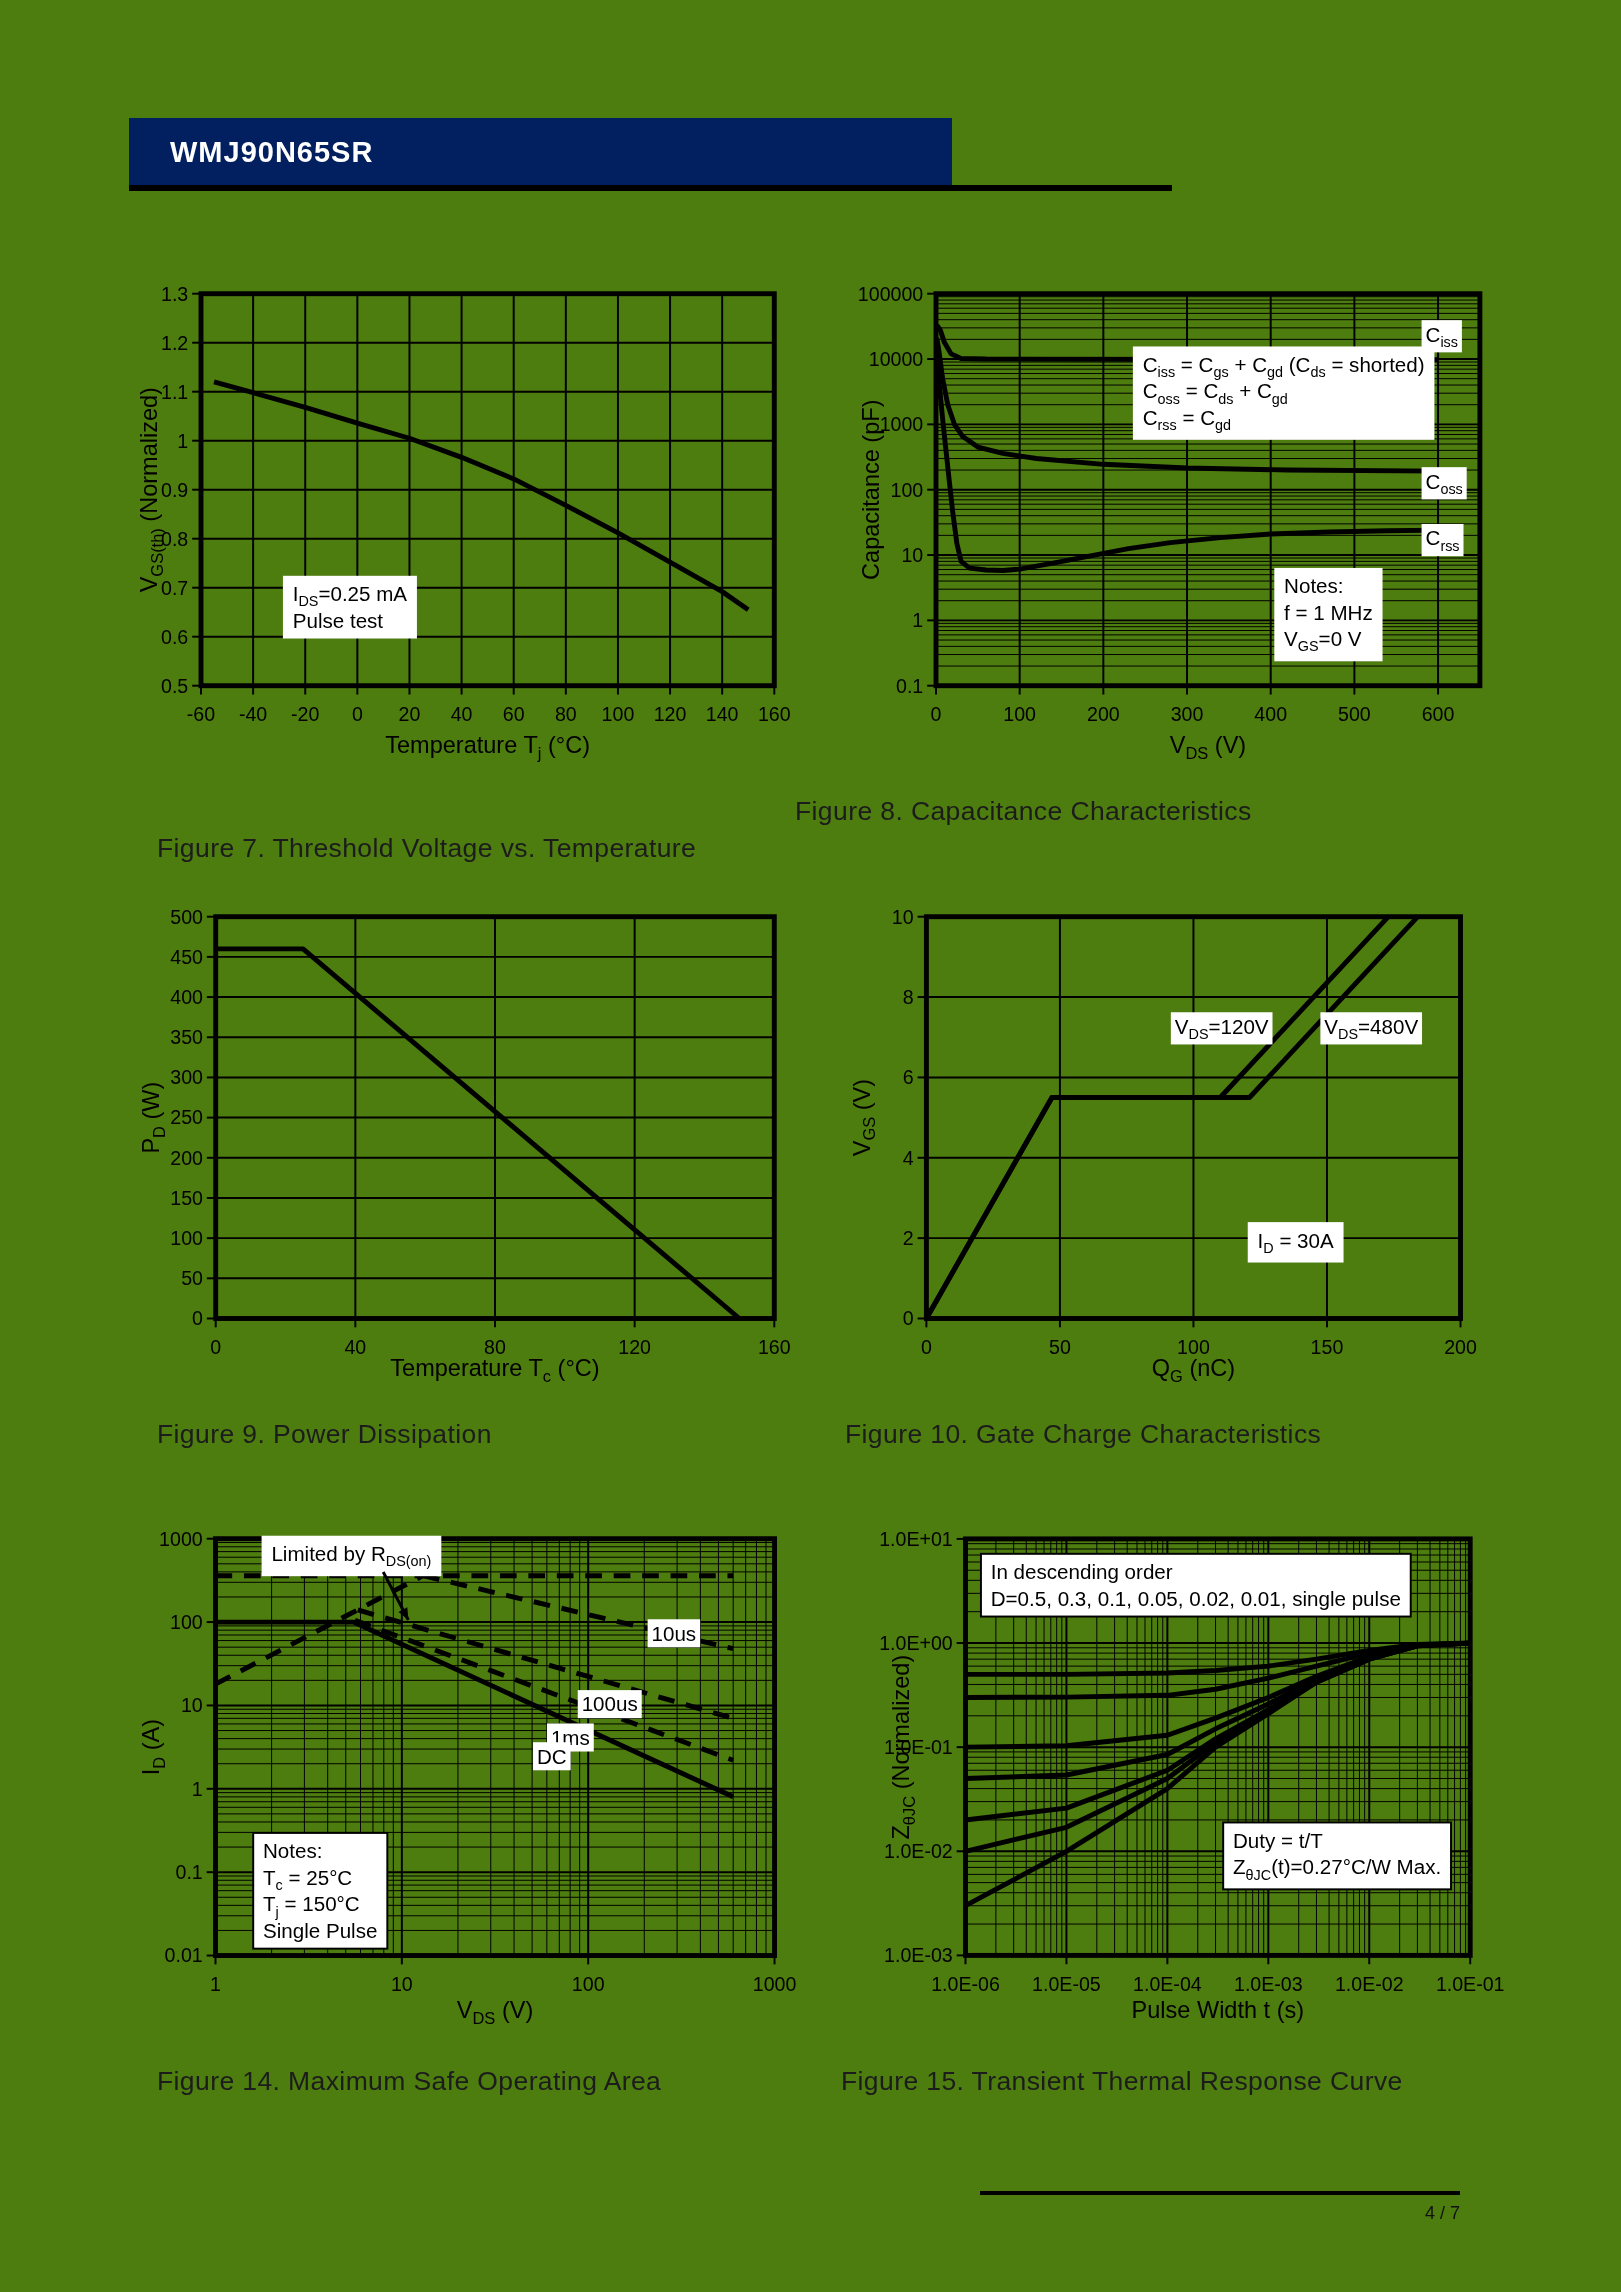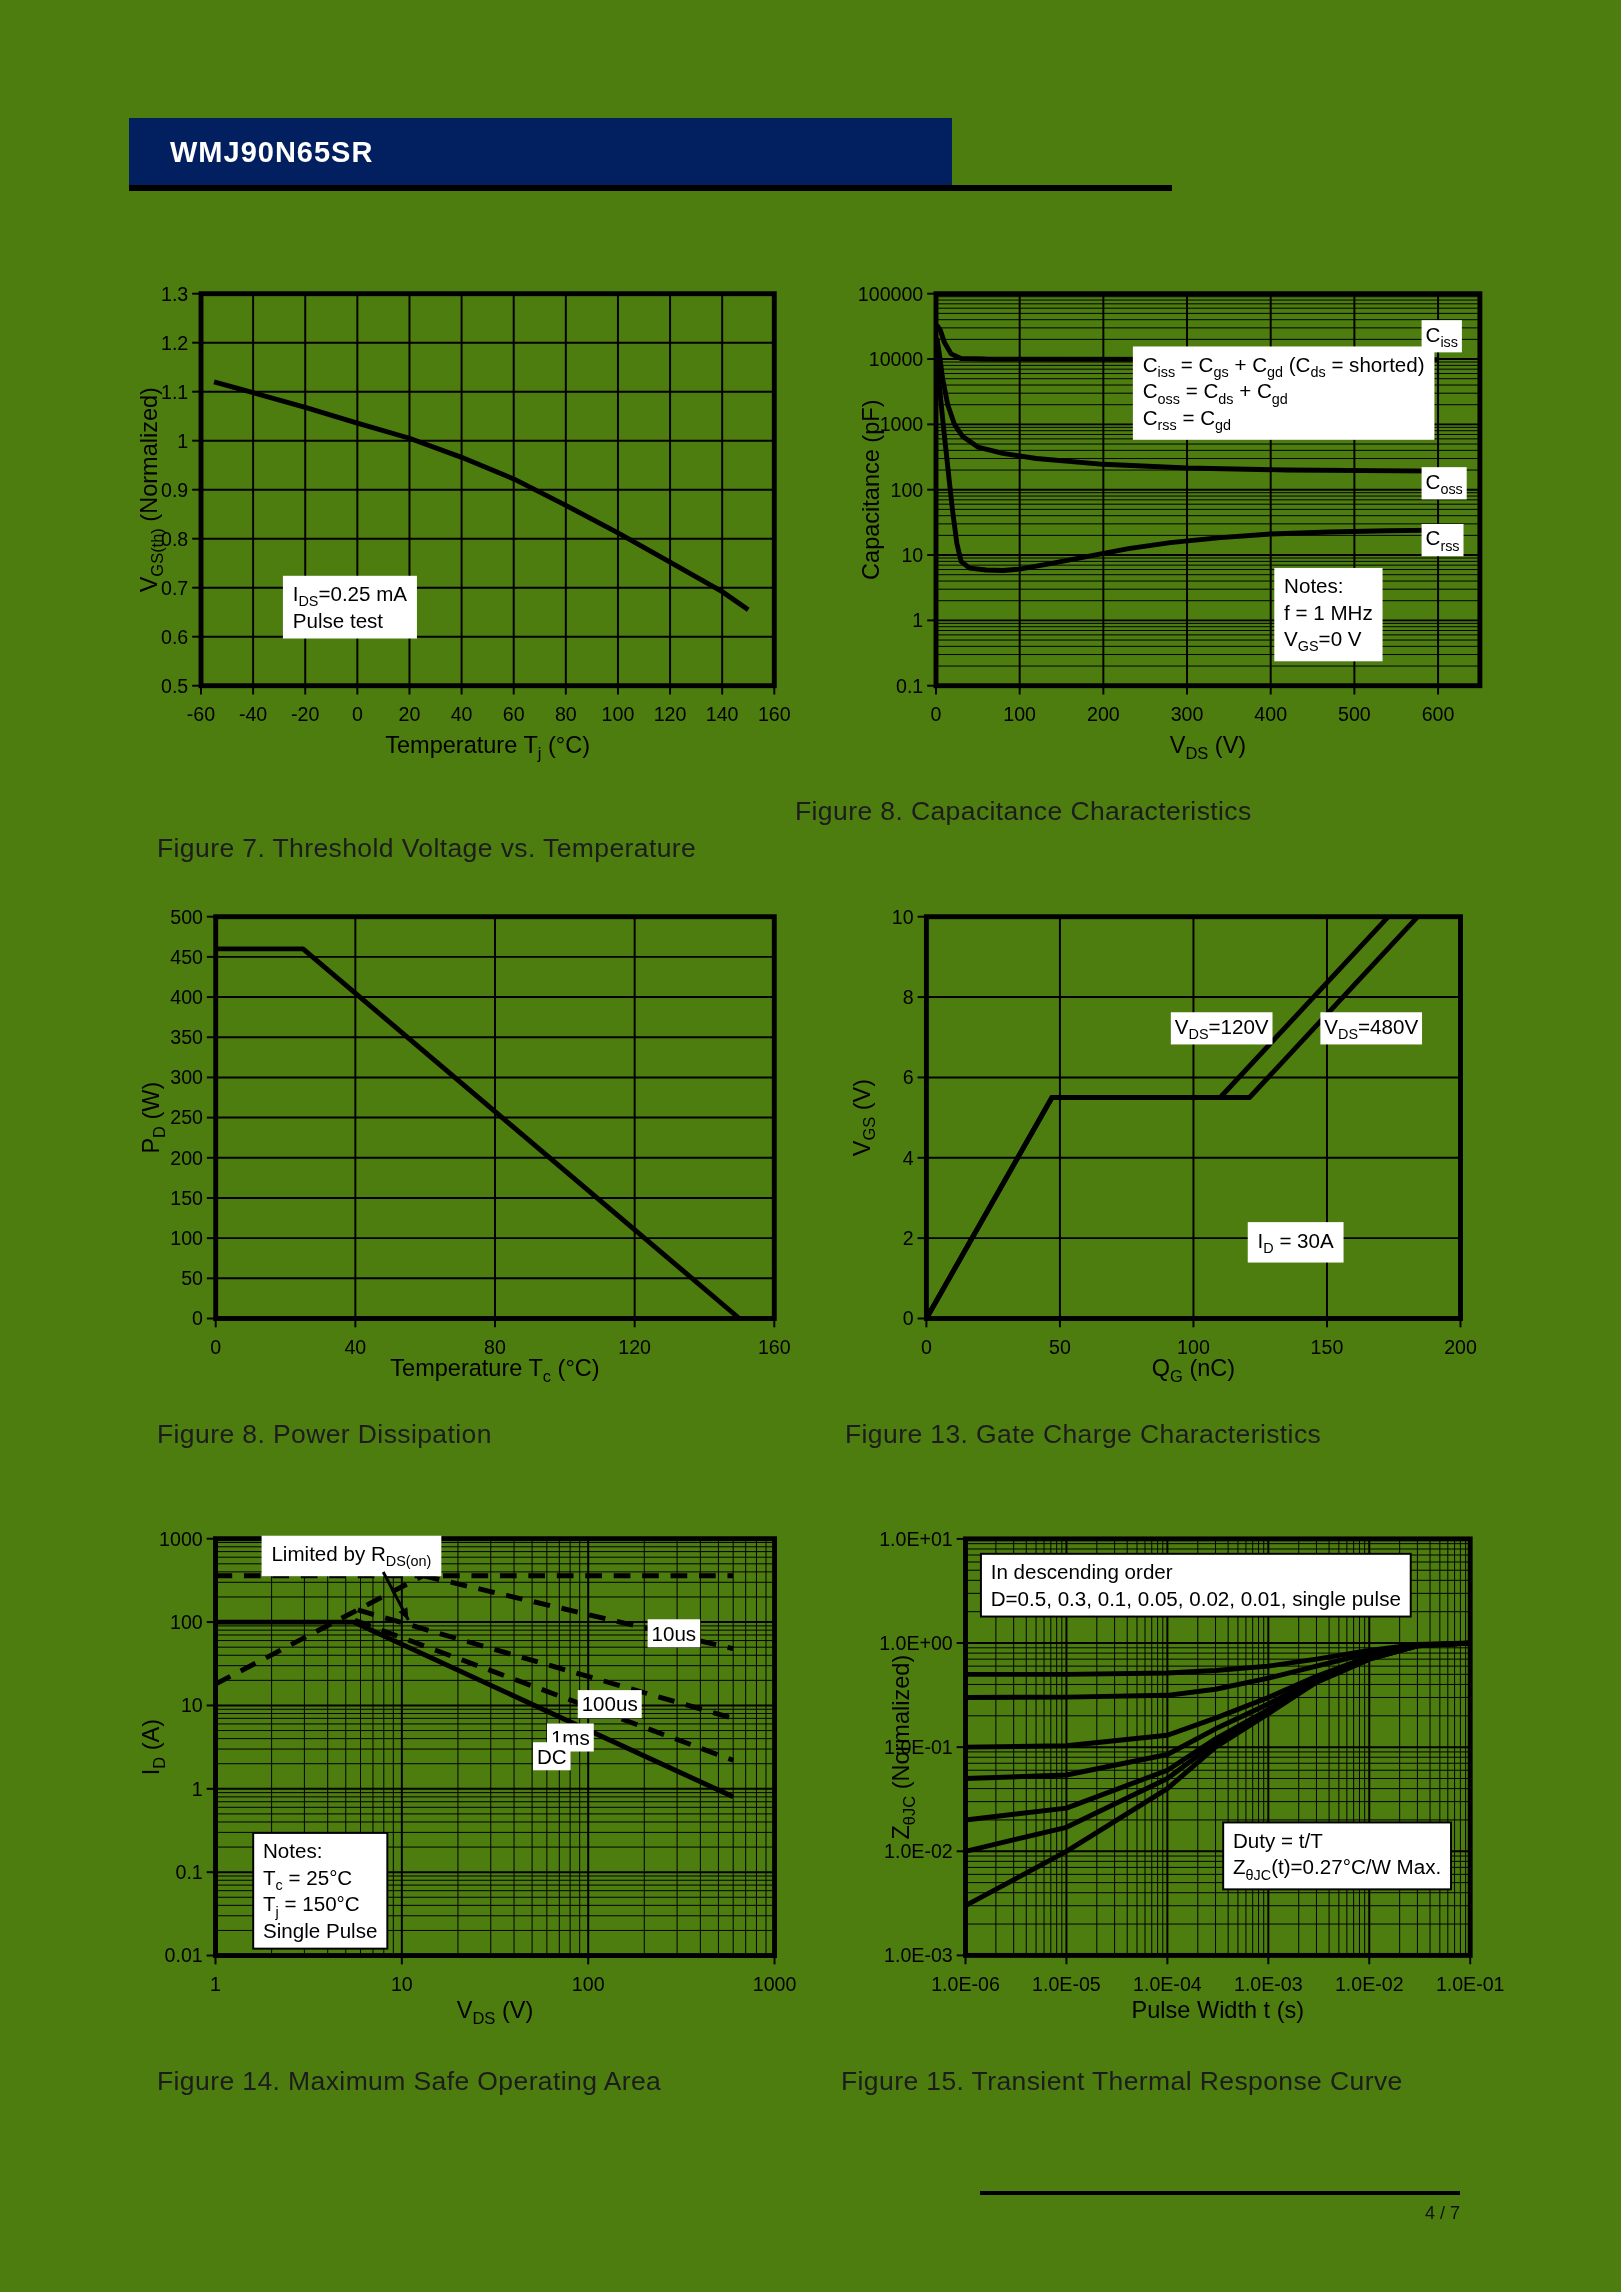--- a/index.html
+++ b/index.html
@@ -339,22 +339,22 @@
         <line x1="76" y1="179" x2="85" y2="179" stroke="#000" stroke-width="2"></line>
         <text x="72" y="186" font-size="20" font-family="&quot;Liberation Sans&quot;,sans-serif" fill="#000" text-anchor="end"><tspan>6</tspan></text>
         <line x1="76" y1="96.99999999999999" x2="85" y2="96.99999999999999" stroke="#000" stroke-width="2"></line>
         <text x="72" y="103.99999999999999" font-size="20" font-family="&quot;Liberation Sans&quot;,sans-serif" fill="#000" text-anchor="end"><tspan>8</tspan></text>
         <line x1="76" y1="15" x2="85" y2="15" stroke="#000" stroke-width="2"></line>
         <text x="72" y="22" font-size="20" font-family="&quot;Liberation Sans&quot;,sans-serif" fill="#000" text-anchor="end"><tspan>10</tspan></text>
         <text x="357.5" y="484" font-size="24" font-family="&quot;Liberation Sans&quot;,sans-serif" fill="#000" text-anchor="middle"><tspan>Q</tspan><tspan font-size="16.799999999999997" dy="6">G</tspan><tspan dy="-6"> (nC)</tspan></text>
         <text x="0" y="0" font-size="24" font-family="&quot;Liberation Sans&quot;,sans-serif" fill="#000" text-anchor="middle" transform="translate(27,220) rotate(-90)"><tspan>V</tspan><tspan font-size="16.799999999999997" dy="6">GS</tspan><tspan dy="-6"> (V)</tspan></text>
       </svg>
   </div>
-  <div class="caption" style="left:157px;top:1419px;">Figure 8. Power Dissipation</div>
-  <div class="caption" style="left:845px;top:1419px;">Figure 13. Gate Charge Characteristics</div>
+  <div class="caption" style="left:157px;top:1419px;">Figure 9. Power Dissipation</div>
+  <div class="caption" style="left:845px;top:1419px;">Figure 10. Gate Charge Characteristics</div>
 
   <div class="figure" style="left:137px;top:1524px;">
     <svg width="667" height="510" viewBox="0 0 680 520">
         <line x1="80" y1="15" x2="80" y2="440" stroke="#000" stroke-width="2"></line>
         <line x1="137.19569917615644" y1="15" x2="137.19569917615644" y2="440" stroke="#000" stroke-width="1"></line>
         <line x1="170.65303839673587" y1="15" x2="170.65303839673587" y2="440" stroke="#000" stroke-width="1"></line>
         <line x1="194.39139835231285" y1="15" x2="194.39139835231285" y2="440" stroke="#000" stroke-width="1"></line>
         <line x1="212.8043008238436" y1="15" x2="212.8043008238436" y2="440" stroke="#000" stroke-width="1"></line>
         <line x1="227.8487375728923" y1="15" x2="227.8487375728923" y2="440" stroke="#000" stroke-width="1"></line>
         <line x1="240.5686276027088" y1="15" x2="240.5686276027088" y2="440" stroke="#000" stroke-width="1"></line>

